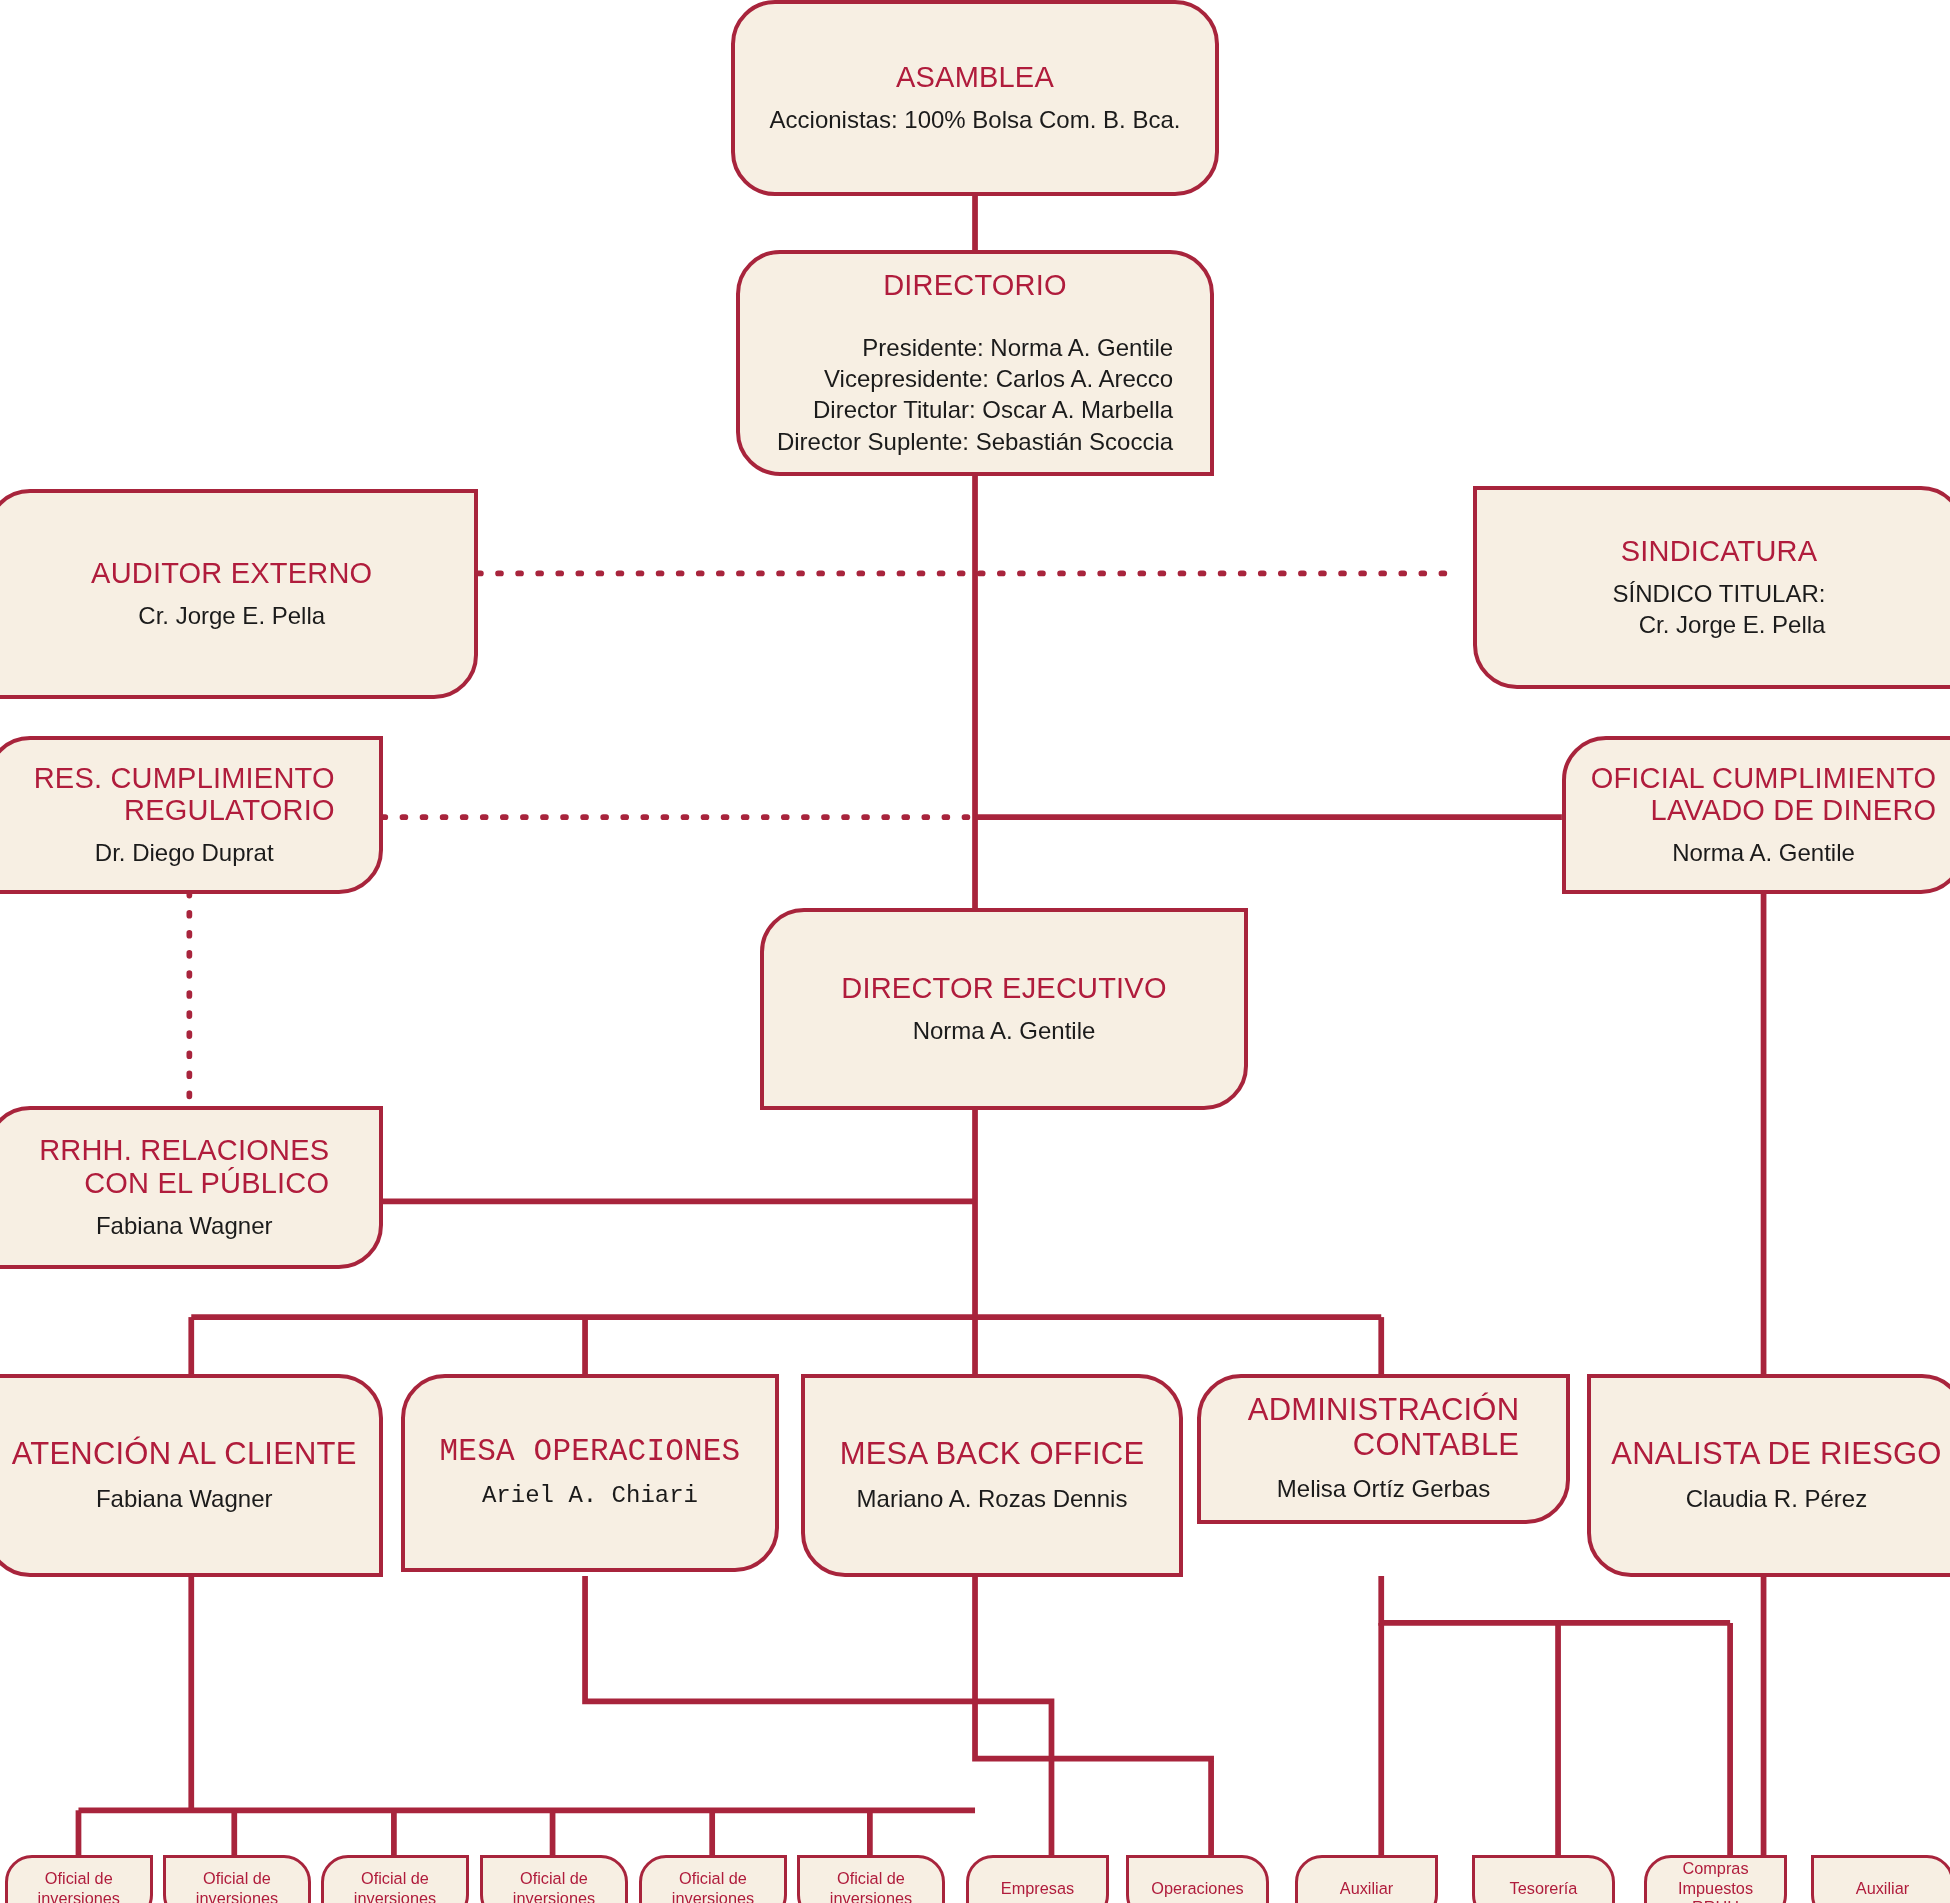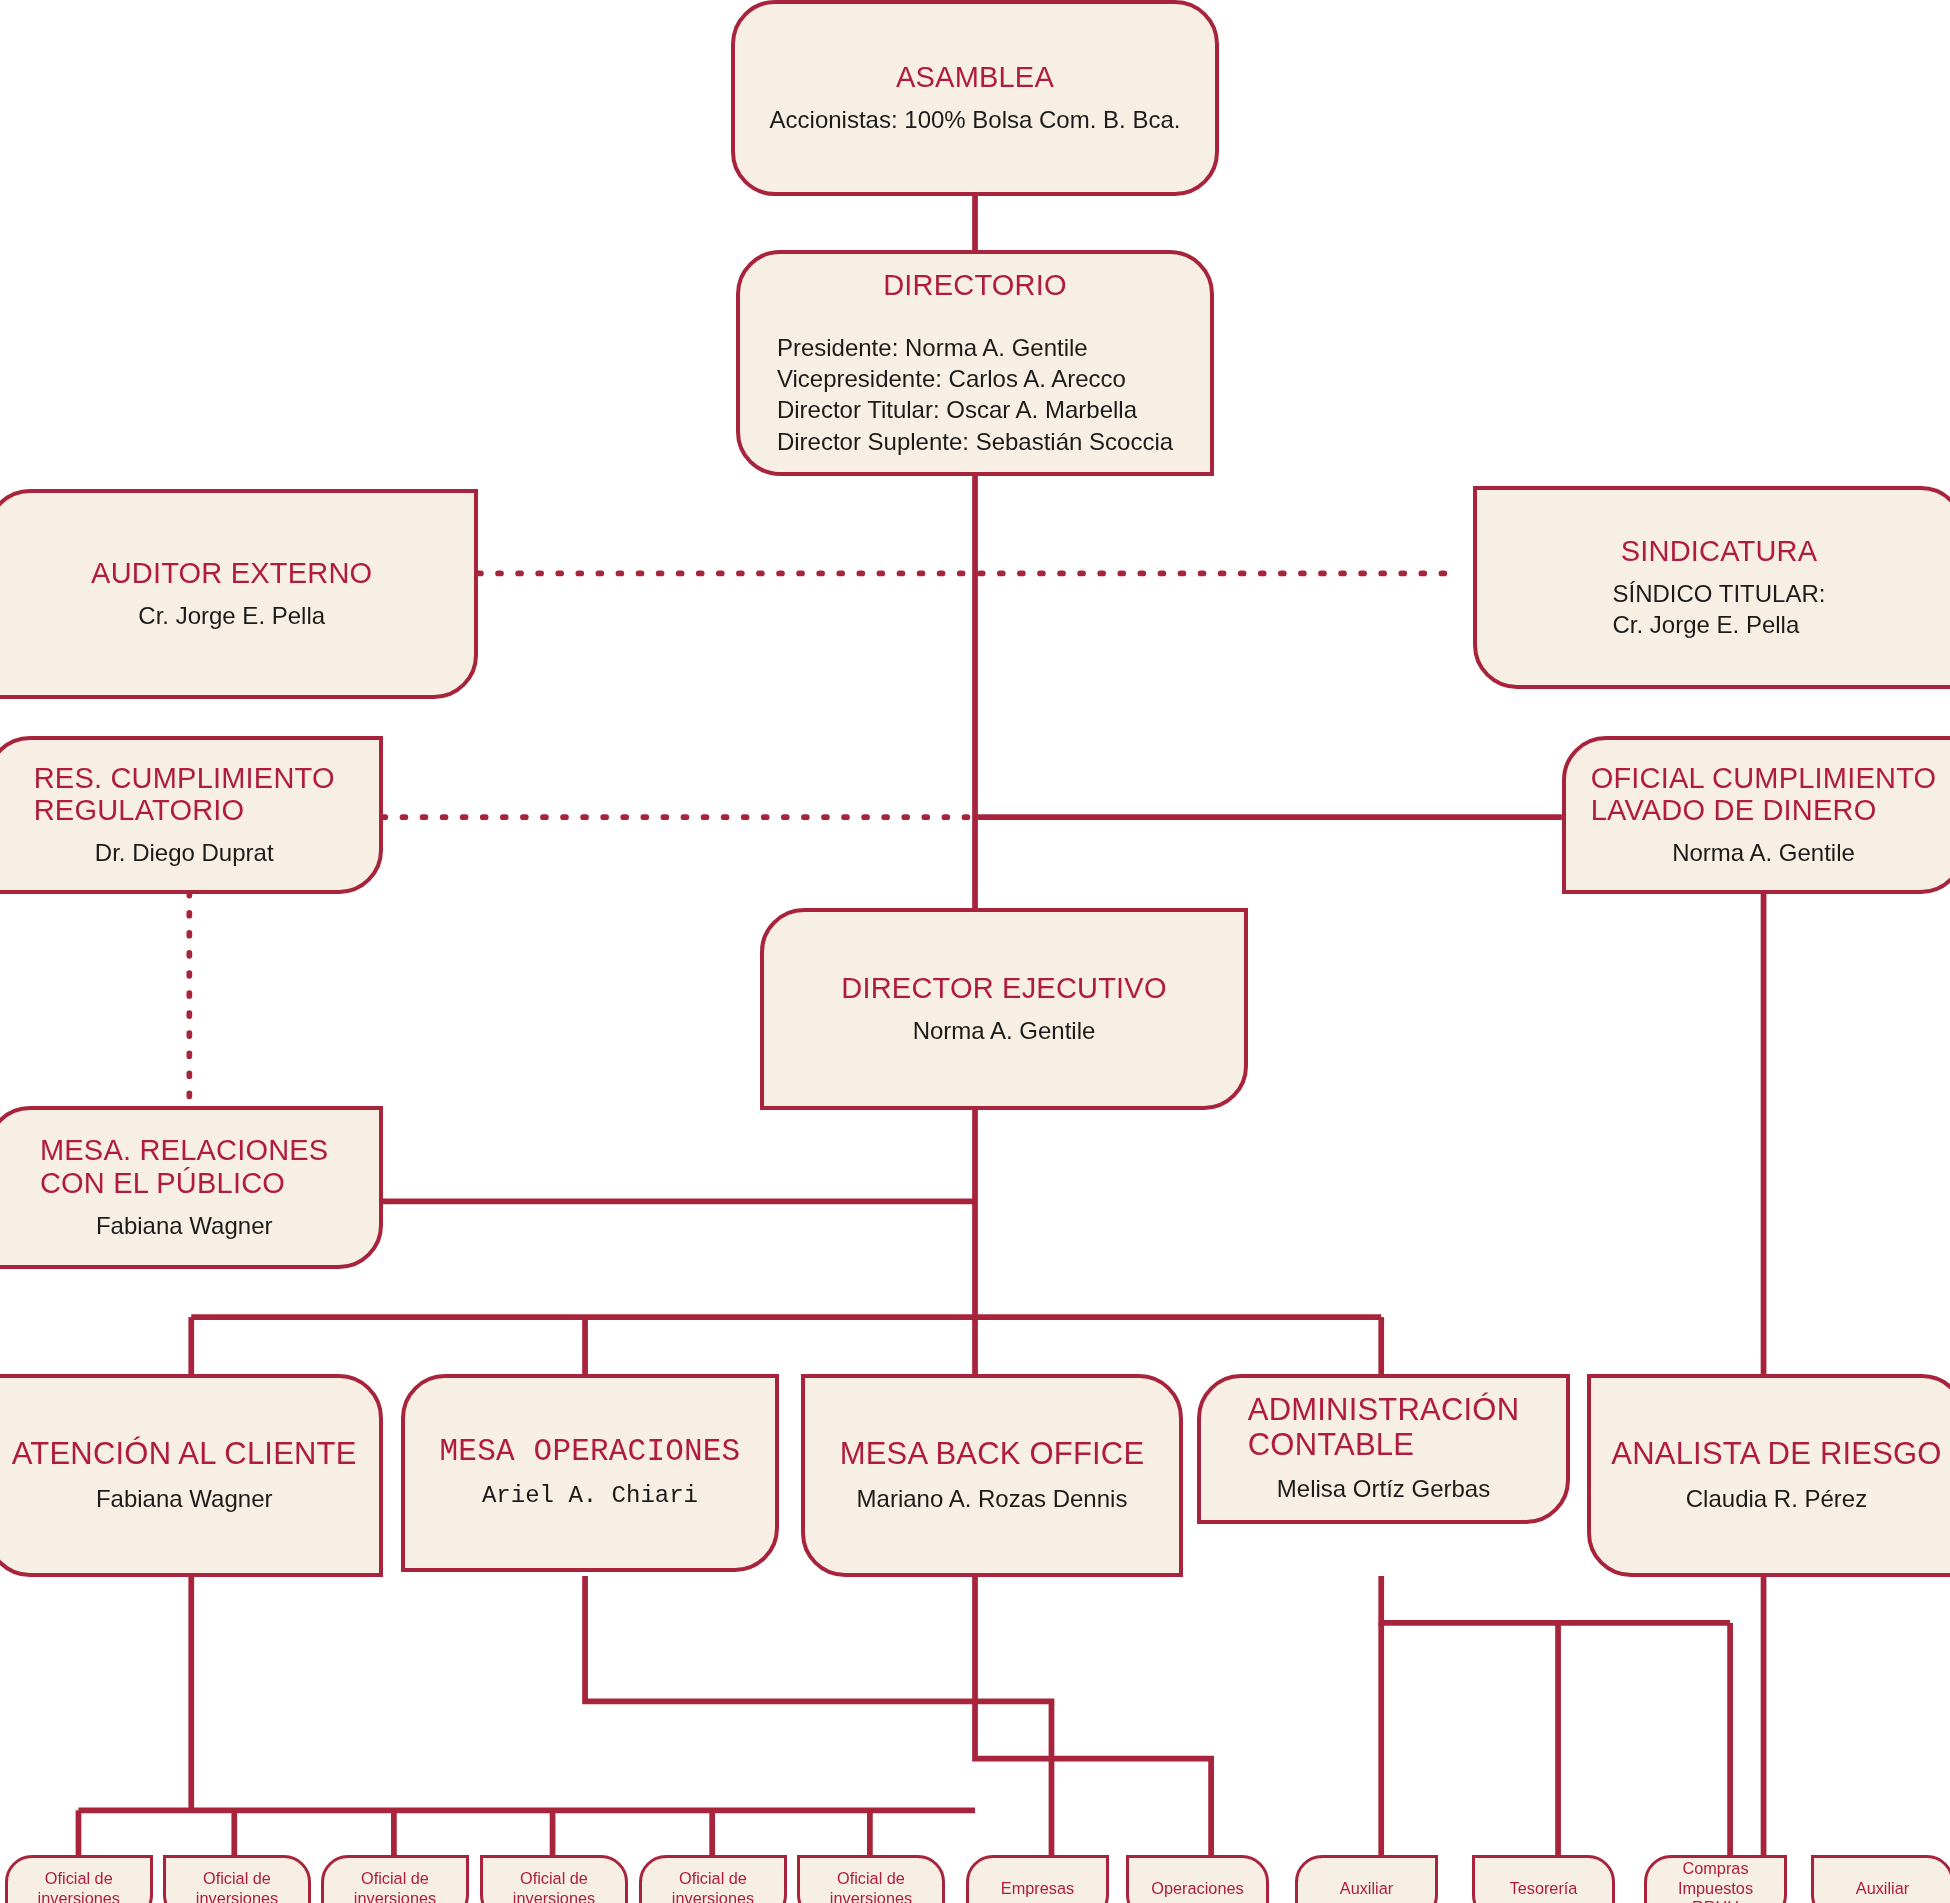--- a/index.html
+++ b/index.html
@@ -2,21 +2,21 @@
 <html><head>
 <meta charset="utf-8">
 <style>
   html,body{margin:0;padding:0;background:#ffffff;}
   body{font-family:"Liberation Sans",sans-serif;}
   #stage{position:relative;width:1951px;height:1903px;background:#fff;overflow:hidden;}
   svg#wires{position:absolute;left:0;top:0;width:1951px;height:1903px;}
 
   .node{position:absolute;box-sizing:border-box;background:#F7EFE3;
         border:4.8px solid #A8243C;display:flex;flex-direction:column;
-        align-items:center;justify-content:center;text-align:left;}
+        align-items:center;justify-content:center;text-align:right;}
   
   .rr-tl-br{border-radius:44px 0 44px 0;}
   .rr-tr-bl{border-radius:0 44px 0 44px;}
   .rr-tl-tr-bl{border-radius:44px 44px 0 44px;}
   .rr-all{border-radius:44px;}
 
   .title{color:#B01C3C;font-size:29px;line-height:1.12;letter-spacing:0.2px;
          font-weight:400;white-space:pre-line;}
   .sub{color:#1b1b1b;font-size:24px;line-height:1.30;margin-top:10.5px;white-space:pre-line;}
 
@@ -119,21 +119,21 @@
 LAVADO DE DINERO</div>
     <div class="sub">Norma A. Gentile</div>
   </div>
 
   <div class="node rr-tl-br" style="left:760px;top:908px;width:488px;height:202px;">
     <div class="title">DIRECTOR EJECUTIVO</div>
     <div class="sub">Norma A. Gentile</div>
   </div>
 
   <div class="node rr-tl-br" style="left:-14.3px;top:1106px;width:397px;height:163px;">
-    <div class="title">MESA. RELACIONES
+    <div class="title">RRHH. RELACIONES
 CON EL PÚBLICO</div>
     <div class="sub">Fabiana Wagner</div>
   </div>
 
   <div class="node rr-tr-bl small" style="left:-14.3px;top:1374px;width:397px;height:203px;">
     <div class="title">ATENCIÓN AL CLIENTE</div>
     <div class="sub">Fabiana Wagner</div>
   </div>
 
   <div class="node rr-tl-br small" style="left:401px;top:1374px;width:378px;height:198px;font-family:Liberation Mono, monospace;">

